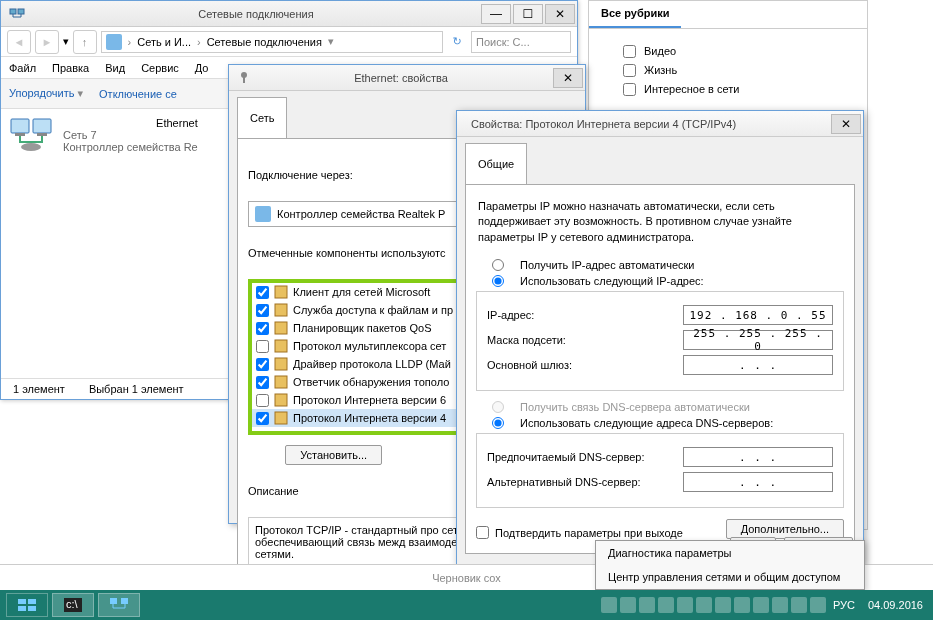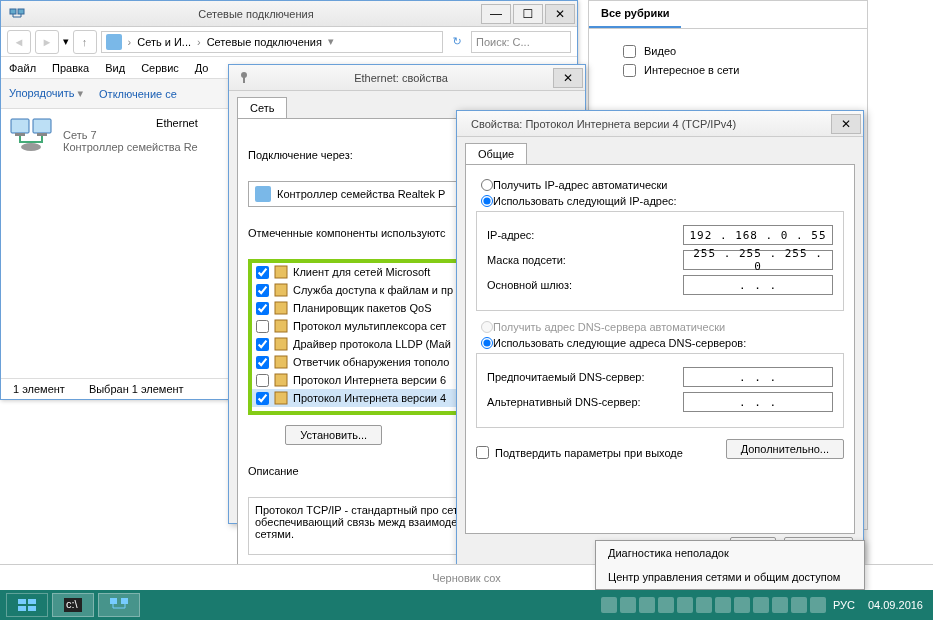--- a/index.html
+++ b/index.html
@@ -49,21 +49,21 @@
 .adapter-info .dev { color: #666; }
 
 .statusbar { position: absolute; bottom: 0; left: 0; right: 0; padding: 4px 12px; border-top: 1px solid #ddd; display: flex; gap: 24px; }
 
 
 .win2 { position: absolute; top: 64px; left: 228px; width: 358px; height: 460px; border: 1px solid #6aa0d8; background: #f0f0f0; box-shadow: 2px 2px 6px rgba(0,0,0,0.25); }
 .win2 .titlebar { background: linear-gradient(#f8f8f8,#ececec); }
 .pin-icon { width: 14px; height: 14px; }
 
 .tabstrip { padding: 6px 8px 0 8px; background: #f0f0f0; }
-.tab { display: inline-block; padding: 4px 12px; border: 1px solid #aaa; border-bottom: none; background: #fff; cursor: pointer; }
+.tab { display: inline-block; padding: 14px 12px; border: 1px solid #aaa; border-bottom: none; background: #fff; cursor: pointer; }
 .tabpanel { margin: 0 8px 8px 8px; background: #fff; border: 1px solid #aaa; padding: 10px; min-height: 380px; position: relative; }
 
 .field-lbl { margin: 20px 0; }
 .conn-via { border: 1px solid #aaa; padding: 4px 6px; display: flex; align-items: center; gap: 6px; }
 .mini-icon { width: 16px; height: 16px; background: #7ab8e8; border-radius: 2px; display: inline-block; }
 
 .components { margin-top: 12px; }
 .comp-list { border: 4px solid #84cc16; height: 156px; overflow: hidden; margin-top: 4px; }
 .comp-row { display: flex; align-items: center; gap: 4px; padding: 1px 4px; }
 .comp-row input { width: 13px; height: 13px; }
@@ -76,21 +76,21 @@
 
 .desc-box { margin-top: 10px; }
 .desc-text { border: 1px solid #ccc; padding: 6px; margin-top: 4px; height: 58px; }
 
 
 .win3 { position: absolute; top: 110px; left: 456px; width: 408px; height: 456px; border: 1px solid #6aa0d8; background: #f0f0f0; box-shadow: 2px 2px 8px rgba(0,0,0,0.3); }
 .win3 .titlebar { background: linear-gradient(#fafafa,#ededed); }
 .win3 .tabpanel { min-height: 370px; }
 
 .info-text { padding: 4px 2px 10px 2px; line-height: 1.4; }
-.radio-row { display: flex; gap: 0; margin: 4px 5px; }
+.radio-row { display: flex; gap: 16px; margin: 4px 16px; }
 .radio-row input { width: 12px; height: 12px; }
 
 .group-box { border: 1px solid #ccc; margin: 2px 0 10px 0; padding: 8px 10px 10px 10px; }
 .ip-row { display: flex; align-items: center; margin: 5px 0; }
 .ip-row .lbl { flex: 1; }
 .ip-field { width: 150px; border: 1px solid #888; height: 20px; display: flex; align-items: center; justify-content: center; font-family: monospace; font-size: 11px; letter-spacing: 1px; padding: 4px 4px; text-align: center; background: #fff; }
 
 .chk-row { display: flex; align-items: center; gap: 6px; margin-top: 8px; }
 .dlg-btns { position: absolute; bottom: 8px; right: 10px; display: flex; gap: 8px; }
 
@@ -114,20 +114,24 @@
 <body>
 
 <div class="right-panel">
   <div class="right-tabs">
     <div class="right-tab active">Все рубрики</div>
   </div>
   <div class="cat-list">
     <div class="cat-row">
         <input type="checkbox" style="">
         <span>Видео</span>
+      </div>
+    <div class="cat-row">
+        <input type="checkbox" style="">
+        <span>Жизнь</span>
       </div>
     <div class="cat-row">
         <input type="checkbox" style="">
         <span>Интересное в сети</span>
       </div>
   </div>
 </div>
 
 <div class="win1">
   <div class="titlebar">
@@ -293,20 +297,21 @@
   <div class="titlebar">
     <span class="tb-title" style="text-align:left;padding-left:6px">Свойства: Протокол Интернета версии 4 (TCP/IPv4)</span>
     <div class="tb-btns">
       <div class="tb-btn close">✕</div>
     </div>
   </div>
   <div class="tabstrip">
     <div class="tab">Общие</div>
   </div>
   <div class="tabpanel">
+    <div class="info-text">Параметры IP можно назначать автоматически, если сеть поддерживает эту возможность. В противном случае узнайте параметры IP у сетевого администратора.</div>
 
     <div class="radio-row">
       <input type="radio" name="ipmode" style="">
       <span>Получить IP-адрес автоматически</span>
     </div>
     <div class="radio-row">
       <input type="radio" name="ipmode" checked="" style="">
       <span>Использовать следующий IP-адрес:</span>
     </div>
     <div class="group-box">
@@ -319,21 +324,21 @@
           <div class="ip-field">255 . 255 . 255 .   0</div>
         </div>
       <div class="ip-row">
           <span class="lbl">Основной шлюз:</span>
           <div class="ip-field">.       .       .</div>
         </div>
     </div>
 
     <div class="radio-row disabled-radio">
       <input type="radio" name="dnsmode" disabled="" style="">
-      <span>Получить адрес DNS-сервера автоматически</span>
+      <span>Получить связь DNS-сервера автоматически</span>
     </div>
     <div class="radio-row">
       <input type="radio" name="dnsmode" checked="" style="">
       <span>Использовать следующие адреса DNS-серверов:</span>
     </div>
     <div class="group-box">
       <div class="ip-row">
           <span class="lbl">Предпочитаемый DNS-сервер:</span>
           <div class="ip-field">.       .       .</div>
         </div>
@@ -353,21 +358,21 @@
   </div>
   <div class="dlg-btns">
     <button class="btn">OK</button>
     <button class="btn">Отмена</button>
   </div>
 </div>
 
 <div class="draft-bar">Черновик сох</div>
 
 <div class="ctx-menu">
-  <div class="ctx-item">Диагностика неполадок</div>
+  <div class="ctx-item">Диагностика параметры</div>
   <div class="ctx-item">Центр управления сетями и общим доступом</div>
 </div>
 
 <div class="taskbar">
   <div class="task-btn">
       <svg width="18" height="12" viewBox="0 0 18 12">
         <rect x="0" y="0" width="8" height="5" fill="#7cf"></rect>
         <rect x="10" y="0" width="8" height="5" fill="#7cf"></rect>
         <rect x="0" y="7" width="8" height="5" fill="#7cf"></rect>
         <rect x="10" y="7" width="8" height="5" fill="#7cf"></rect>

